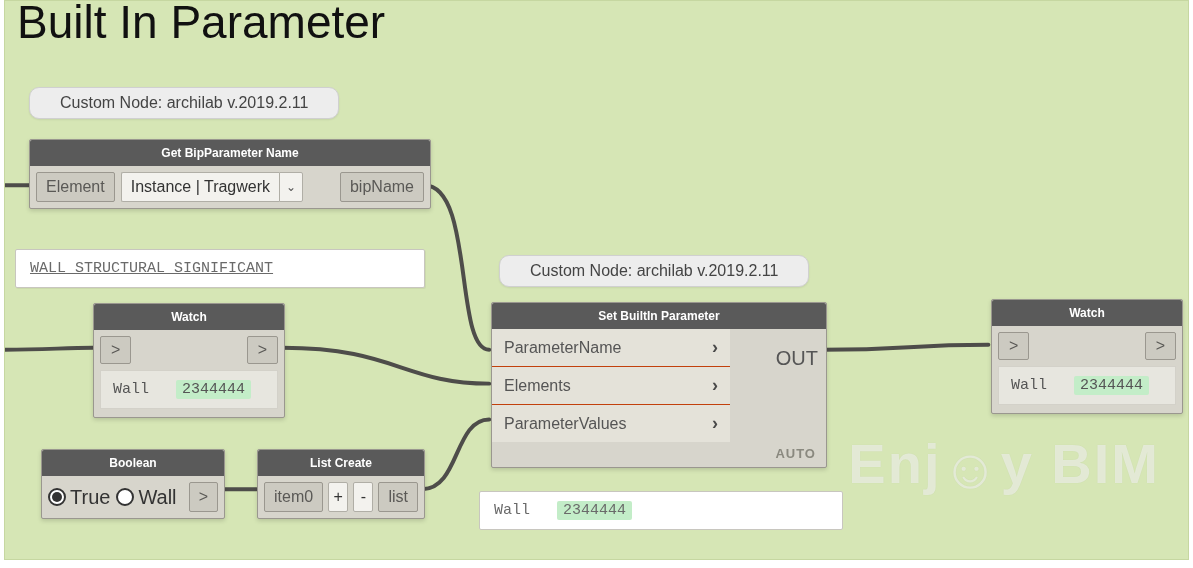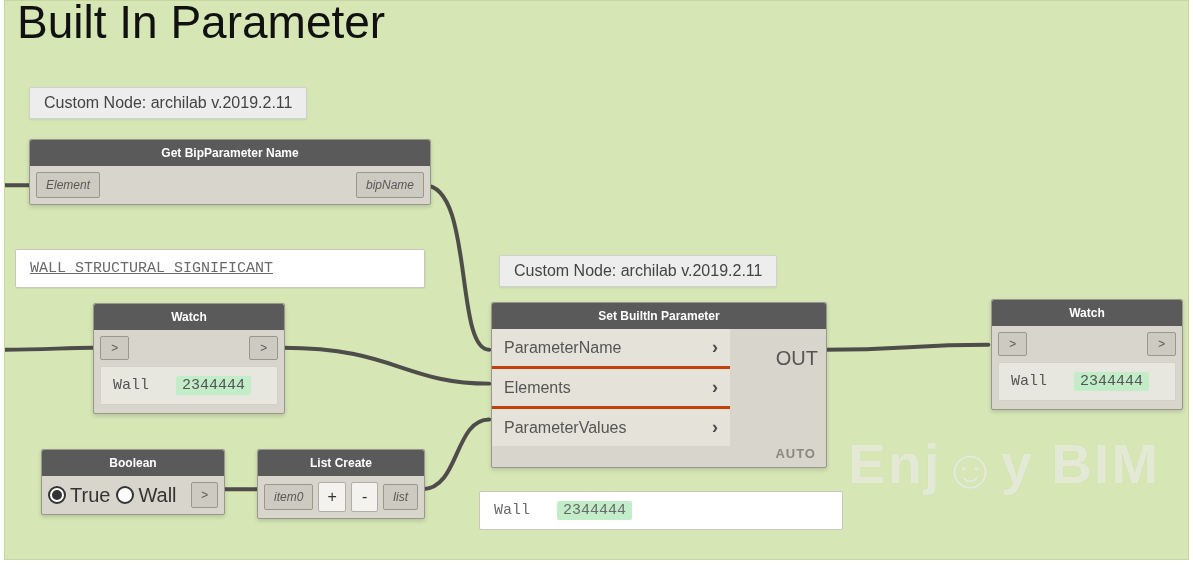--- a/index.html
+++ b/index.html
@@ -39,24 +39,24 @@
     position:absolute;
     left:12px;top:-6px;
     font-size:46px;
     font-weight:400;
     color:#111;
   }
   .badge{
     position:absolute;
     background:var(--badge-bg);
     border:1px solid var(--badge-border);
-    padding:6px 14px;
+    padding:6px 30px;
     font-size:16px;
     color:#444;
-    border-radius:2px;
+    border-radius:10px;
     box-shadow:0 1px 2px rgba(0,0,0,0.08);
   }
 
   .node{
     position:absolute;
     background:var(--node-body);
     border:1px solid var(--node-body-border);
     border-radius:2px;
     box-shadow:0 2px 4px rgba(0,0,0,0.15);
   }
@@ -72,24 +72,23 @@
   .node .body{
     padding:6px;
     display:flex;
     gap:6px;
     align-items:center;
   }
   .port{
     background:var(--port-bg);
     border:1px solid var(--node-body-border);
     padding:5px 9px;
-    font-size:12px;
+    font-size:16px;
     color:var(--port-text);
     border-radius:2px;
-    font-style:italic;
   }
   .btn{
     background:var(--btn-bg);
     border:1px solid var(--btn-border);
     padding:5px 9px;
     font-size:16px;
     color:#333;
     border-radius:2px;
   }
   .dropdown{display:flex;}
@@ -127,21 +126,21 @@
     margin:0 6px 8px 6px;
     padding:10px 12px;
     font-family:Consolas,"Courier New",monospace;
     font-size:15px;color:#555;
     border:1px solid #d3d1c9;
   }
 
   .setparam .rows{padding:0;}
   .setparam .row{
     display:flex;align-items:center;justify-content:space-between;
-    border-top:3px solid #c2410c;
+    border-top:1px solid #c2410c;
     padding:8px 12px;
     color:#555;font-size:16px;
     background:#e4e2d9;
   }
   .setparam .row:first-child{border-top:none;text-align:center;}
   .setparam .row .chev{color:#4a4a4a;font-weight:bold;font-size:18px;}
   .setparam .outcol{
     position:absolute;right:8px;top:44px;
     color:#555;font-size:20px;
   }
@@ -198,20 +197,24 @@
   </svg>
 
   <div class="title">Built In Parameter</div>
 
   <div class="badge" style="left:24px;top:86px">Custom Node: archilab v.2019.2.11</div>
 
   <div class="node" style="left:24px;top:138px;width:400px">
     <div class="hdr">Get BipParameter Name</div>
     <div class="body">
       <div class="port">Element</div>
+      <div class="dropdown">
+        <div class="btn">Instance | Tragwerk</div>
+        <div class="caret">⌄</div>
+      </div>
       <div style="flex:1"></div>
       <div class="port">bipName</div>
     </div>
   </div>
 
   <div class="result-box shadow" style="left:10px;top:248px;width:380px">WALL_STRUCTURAL_SIGNIFICANT</div>
 
   <div class="node watch" style="left:88px;top:302px;width:190px">
     <div class="hdr">Watch</div>
     <div class="body">

